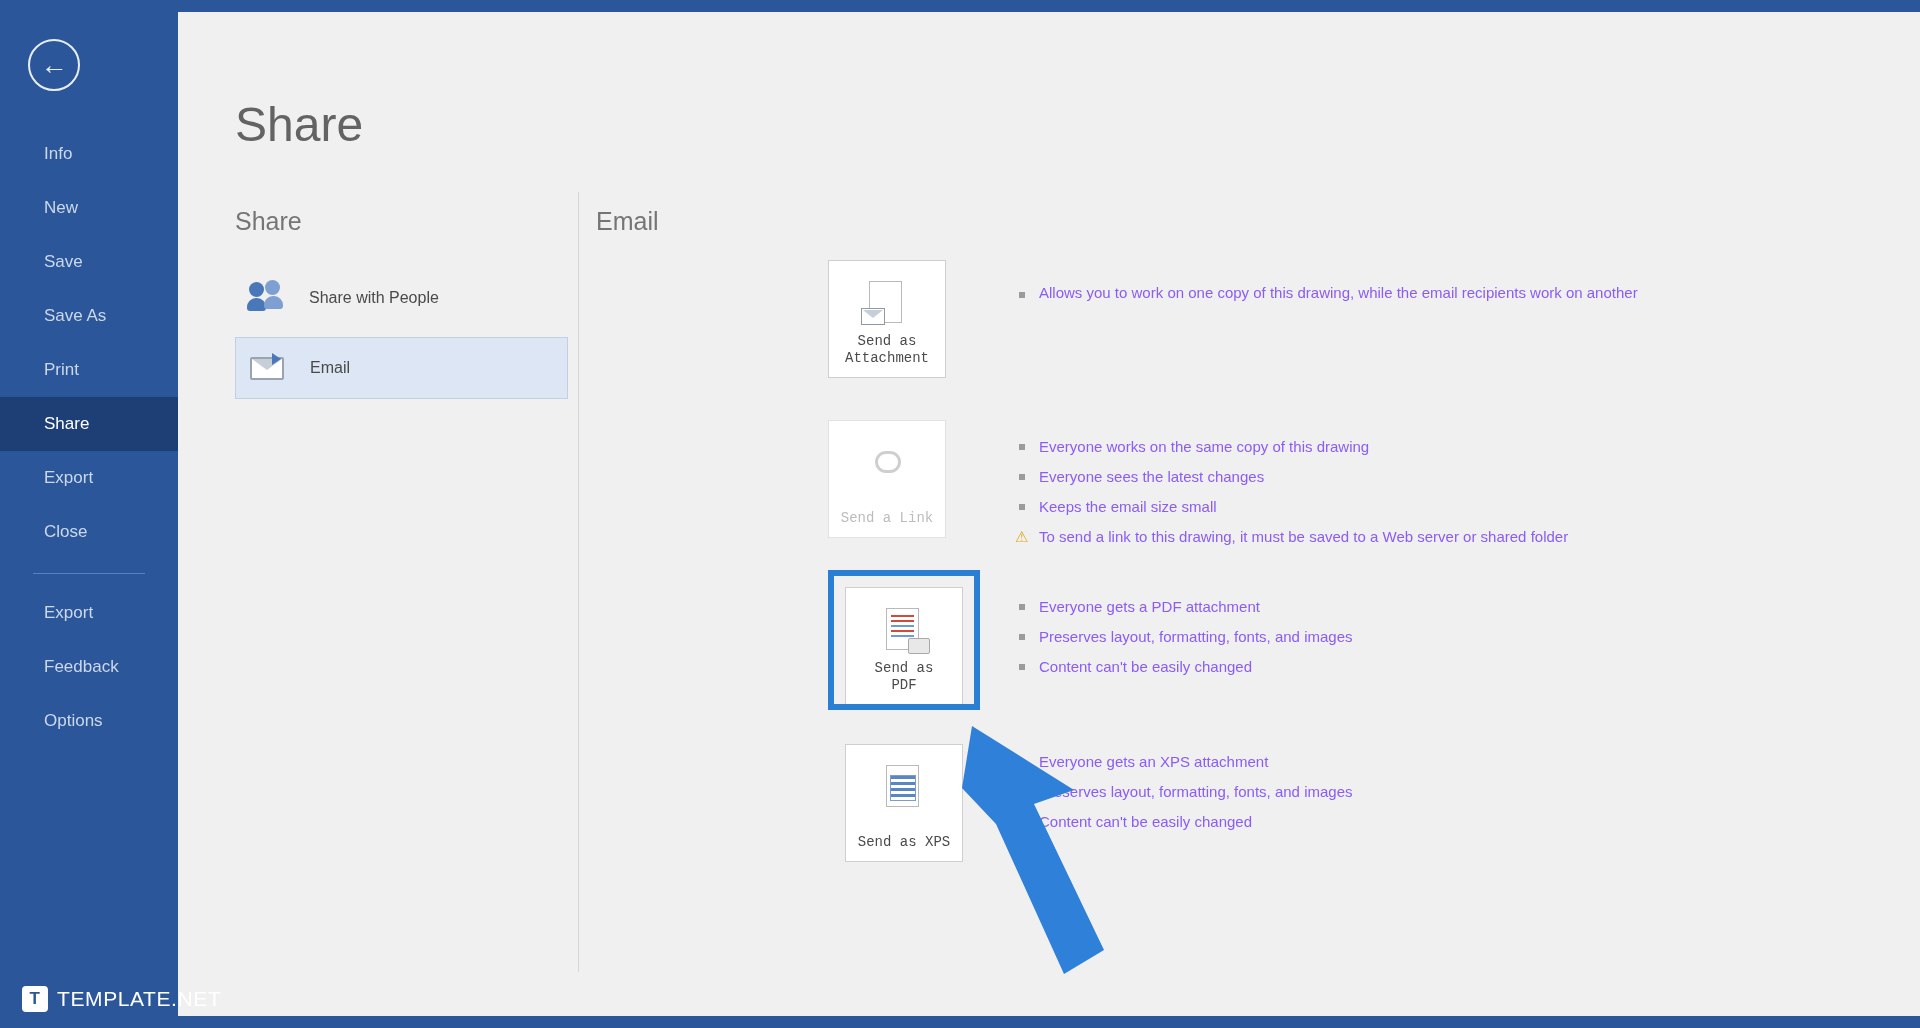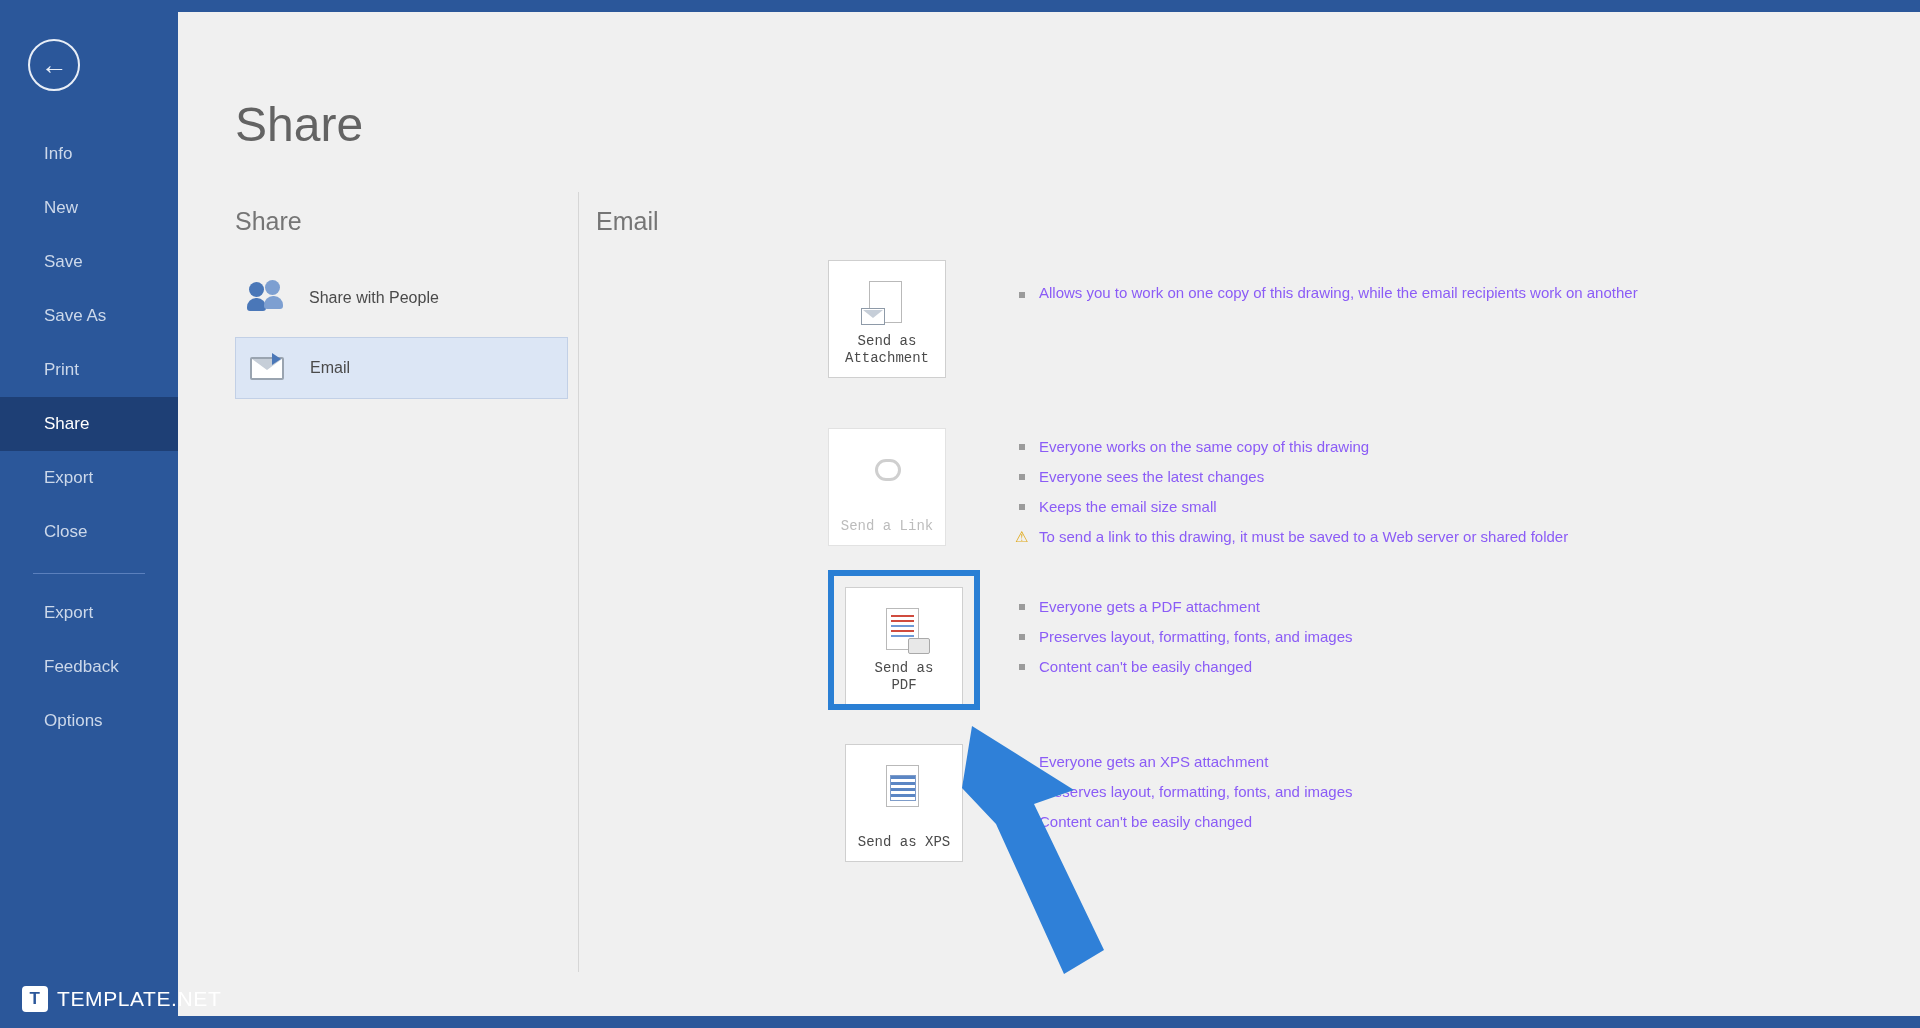--- a/index.html
+++ b/index.html
@@ -215,21 +215,21 @@
     text-align: center;
   }
   .tile .tile-label {
     position: absolute;
     left: 0; right: 0; bottom: 10px;
     font-size: 14px;
     color: #4b4b4b;
     line-height: 17px;
     font-family: Liberation Mono, monospace;
   }
-  .tile.disabled { border-color: #e2e2e2; margin-top: 8px; }
+  .tile.disabled { border-color: #e2e2e2; }
   .tile.disabled .tile-label { color: #bcbcbc; }
 
   .tile-art {
     position: absolute;
     left: 50%;
     top: 20px;
     transform: translateX(-50%);
     width: 52px;
     height: 46px;
   }

